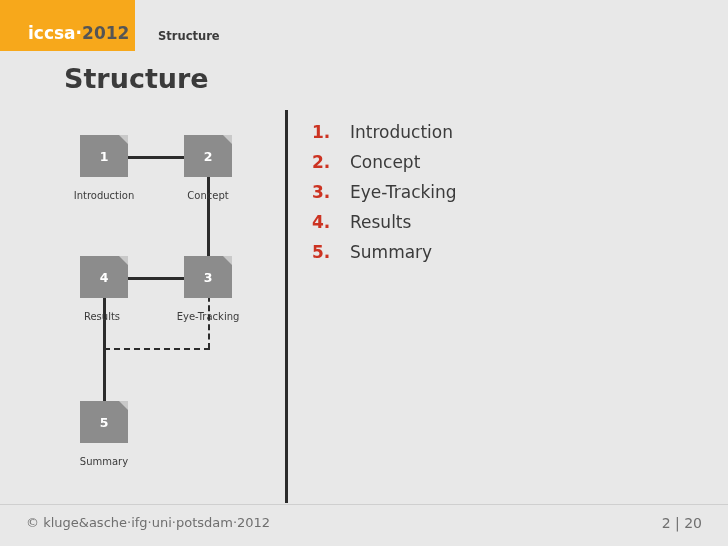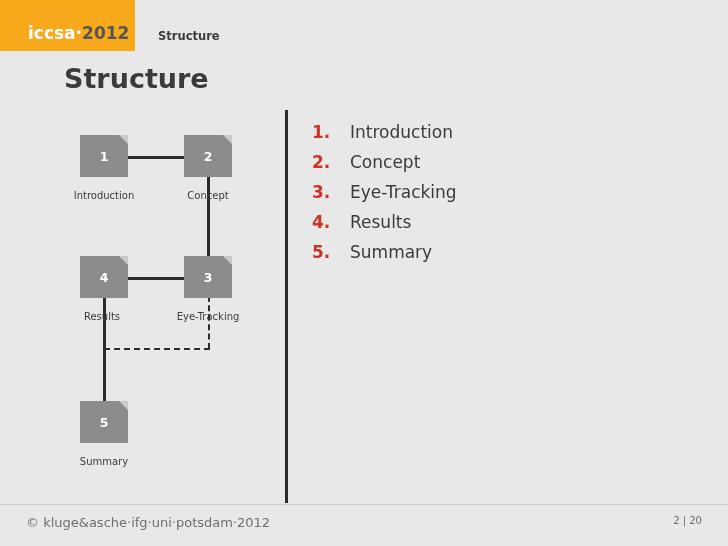--- a/index.html
+++ b/index.html
@@ -167,21 +167,21 @@
     position: absolute;
     left: 26px;
     top: 515px;
     font-size: 13px;
     color: #6f6f6f;
   }
   .footer-right {
     position: absolute;
     right: 26px;
     top: 515px;
-    font-size: 10px;
+    font-size: 14px;
     color: #6f6f6f;
   }
 </style>
 </head>
 <body>
 
 <div class="header-bar">
   <div class="brand-block"></div>
   <div class="brand-text">
     <span class="brand-iccsa">iccsa</span><span class="brand-dot">·</span><span class="brand-year">2012</span>

